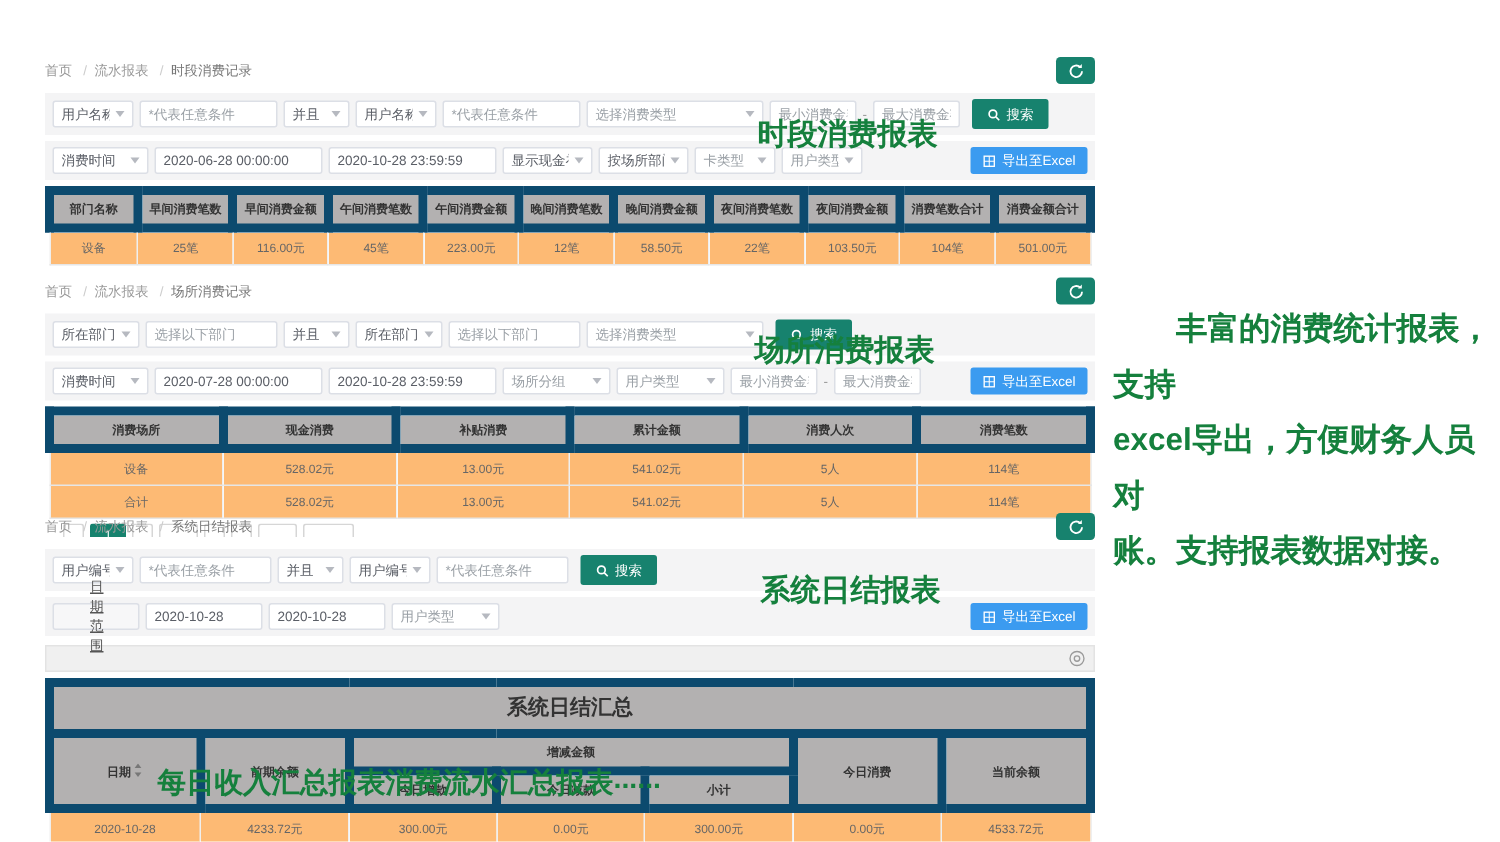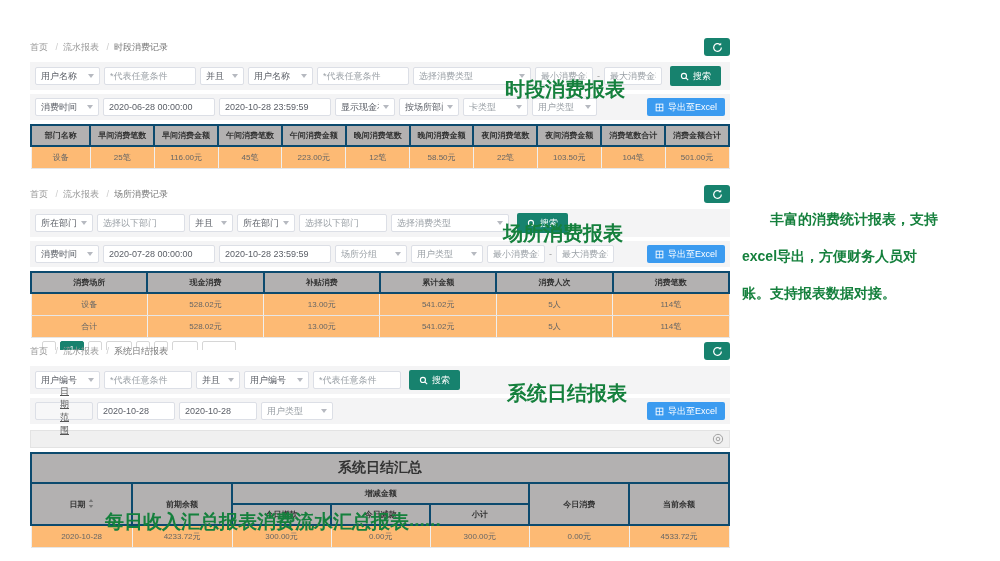--- a/index.html
+++ b/index.html
@@ -27,41 +27,41 @@
   .ipt{padding:0 5px;color:#5a5e66;font-family:inherit;}
   .ipt::placeholder{color:#9aa0a6;}
   .lbl{display:flex;align-items:center;padding:0 24px;background:#f7f7f8;color:#555;text-decoration:underline;}
   .dash{font-size:9px;color:#999;flex:none;}
   .btn-search{height:20px;background:#17826E;color:#fff;border:none;border-radius:2px;font-size:9px;
               display:inline-flex;align-items:center;gap:4px;padding:0 10px;margin-left:4px;cursor:pointer;font-family:inherit;flex:none;}
   .btn-excel{height:18px;background:#3B9BF0;color:#fff;border:none;border-radius:2px;font-size:9px;
              display:inline-flex;align-items:center;gap:4px;padding:0 8px;margin-left:auto;cursor:pointer;font-family:inherit;flex:none;}
   .grid{width:100%;border-collapse:collapse;table-layout:fixed;margin-top:4px;}
   .grid th{background:#B3B1B1;color:#333;font-weight:bold;font-size:8px;padding:4px 1px;
-           border:2px solid #0c4a6e;white-space:nowrap;overflow:hidden;text-align:center;}
+           border:6px solid #0c4a6e;white-space:nowrap;overflow:hidden;text-align:center;}
   .grid td{background:#fdba74;color:#666;font-size:8px;text-align:center;padding:5px 1px;
            border:1px solid #efefef;border-bottom:1px solid #e6e6e6;white-space:nowrap;overflow:hidden;}
   #t3 .title-cell{font-size:14px;padding:5px;}
   .sort-ic{vertical-align:-1px;margin-left:2px;}
   .pagination{margin-top:3px;height:9px;overflow:hidden;display:flex;align-items:flex-start;gap:4px;padding-left:12px;}
   .pg-box{height:14px;min-width:14px;border:1px solid #d6d6d6;border-radius:2px;background:#fff;
           box-sizing:border-box;font-size:8px;color:#666;display:flex;align-items:center;justify-content:center;padding:0 3px;}
   .pg-box.active{background:#17826E;color:#fff;border-color:#17826E;min-width:24px;}
   .pg-w26{min-width:26px;} .pg-w34{min-width:34px;}
   .toolbar{margin-top:6px;height:18px;background:#f0f0f0;border:1px solid #e3e3e3;
            display:flex;align-items:center;justify-content:flex-end;padding:0 5px;box-sizing:border-box;}
   .tb-btn{background:none;border:none;padding:0;cursor:pointer;display:flex;align-items:center;}
   .note-red{position:absolute;color:#15803d;font-weight:bold;}
   #label1{left:505px;top:76px;font-size:20px;}
   #label2{left:503px;top:220px;font-size:20px;}
   #label3{left:507px;top:380px;font-size:20px;}
-  #side-note{left:742px;top:201px;width:258px;font-size:14px;line-height:37px;}
+  #side-note{left:742px;top:201px;width:258px;font-size:21px;line-height:37px;}
   #side-note .indent{text-indent:2em;}
   #bottom-note{left:105px;top:509px;font-size:19px;display:flex;}
-  .w44{width:44px}.w58{width:58px}.w62{width:65px}.w64{width:64px}
+  .w44{width:44px}.w58{width:58px}.w62{width:54px}.w64{width:64px}
   .w72{width:72px}.w78{width:78px}.w84{width:60px}.w88{width:88px}.w92{width:92px}
   .w112{width:112px}.w118{width:118px}
 </style>
 </head>
 <body>
 
 <section class="panel" id="panel1">
   <div class="panel-head">
     <nav class="breadcrumb">
       <span class="crumb">首页</span>

